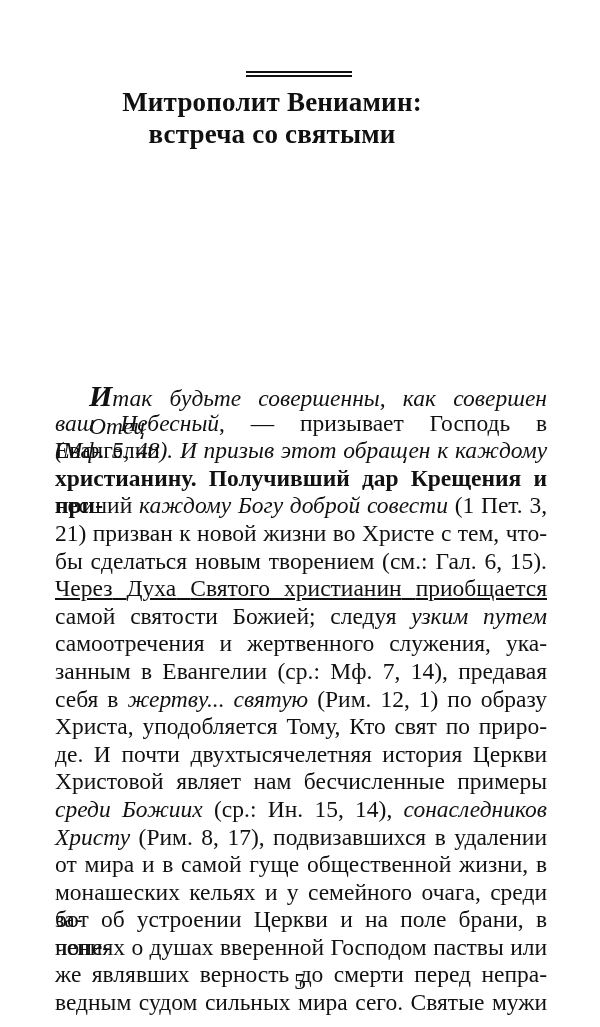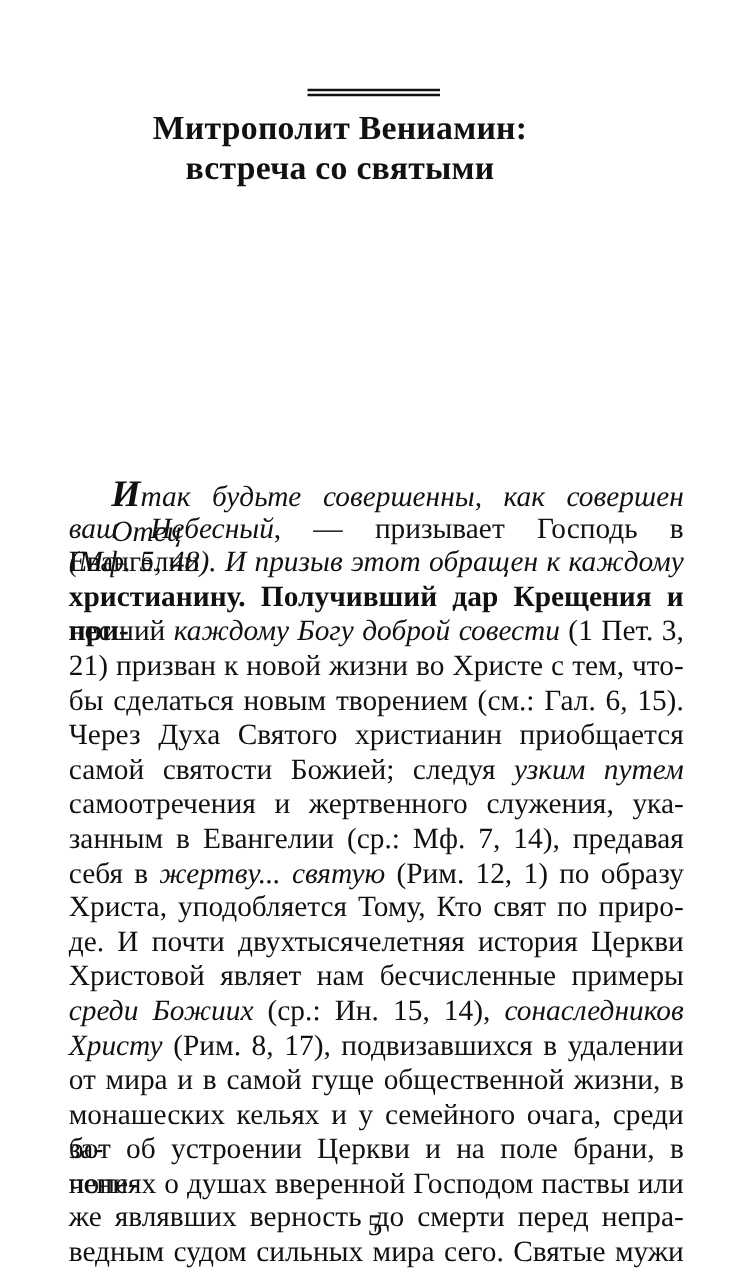--- a/index.html
+++ b/index.html
@@ -80,21 +80,21 @@
 </h1>
 
 <div class="body-text" id="body-text">
     <span class="line first" style="white-space: normal;"><span class="dropcap">И</span><span class="i">так</span> <span class="i">будьте</span> <span class="i">совершенны,</span> <span class="i">как</span> <span class="i">совершен</span> <span class="i">Отец</span></span>
     <span class="line" style="white-space: normal;"><span class="i">ваш</span> <span class="i">Небесный</span><span class="">,</span> <span class="">—</span> <span class="">призывает</span> <span class="">Господь</span> <span class="">в</span> <span class="">Евангелии</span></span>
     <span class="line" style="white-space: normal; font-style: italic;"><span class="">(Мф.</span> <span class="">5,</span> <span class="">48).</span> <span class="">И</span> <span class="">призыв</span> <span class="">этот</span> <span class="">обращен</span> <span class="">к</span> <span class="">каждому</span></span>
     <span class="line" style="white-space: normal; font-weight: bold;"><span class="">христианину.</span> <span class="">Получивший</span> <span class="">дар</span> <span class="">Крещения</span> <span class="">и</span> <span class="">при-</span></span>
     <span class="line" style="white-space: normal;"><span class="">несший</span> <span class="i">каждому</span> <span class="i">Богу</span> <span class="i">доброй</span> <span class="i">совести</span> <span class="">(1</span> <span class="">Пет.</span> <span class="">3,</span></span>
     <span class="line" style="white-space: normal;"><span class="">21)</span> <span class="">призван</span> <span class="">к</span> <span class="">новой</span> <span class="">жизни</span> <span class="">во</span> <span class="">Христе</span> <span class="">с</span> <span class="">тем,</span> <span class="">что-</span></span>
     <span class="line" style="white-space: normal;"><span class="">бы</span> <span class="">сделаться</span> <span class="">новым</span> <span class="">творением</span> <span class="">(см.:</span> <span class="">Гал.</span> <span class="">6,</span> <span class="">15).</span></span>
-    <span class="line" style="white-space: normal;"><span class="">Через</span> <span class="">Духа</span> <span class="">Святого</span> <span class="">христианин</span> <span class="">приобщается</span></span>
+    <span class="line" style="white-space: normal; text-decoration: underline;"><span class="">Через</span> <span class="">Духа</span> <span class="">Святого</span> <span class="">христианин</span> <span class="">приобщается</span></span>
     <span class="line" style="white-space: normal;"><span class="">самой</span> <span class="">святости</span> <span class="">Божией;</span> <span class="">следуя</span> <span class="i">узким</span> <span class="i">путем</span></span>
     <span class="line" style="white-space: normal;"><span class="">самоотречения</span> <span class="">и</span> <span class="">жертвенного</span> <span class="">служения,</span> <span class="">ука-</span></span>
     <span class="line" style="white-space: normal;"><span class="">занным</span> <span class="">в</span> <span class="">Евангелии</span> <span class="">(ср.:</span> <span class="">Мф.</span> <span class="">7,</span> <span class="">14),</span> <span class="">предавая</span></span>
     <span class="line" style="white-space: normal;"><span class="">себя</span> <span class="">в</span> <span class="i">жертву...</span> <span class="i">святую</span> <span class="">(Рим.</span> <span class="">12,</span> <span class="">1)</span> <span class="">по</span> <span class="">образу</span></span>
     <span class="line" style="white-space: normal;"><span class="">Христа,</span> <span class="">уподобляется</span> <span class="">Тому,</span> <span class="">Кто</span> <span class="">свят</span> <span class="">по</span> <span class="">приро-</span></span>
     <span class="line" style="white-space: normal;"><span class="">де.</span> <span class="">И</span> <span class="">почти</span> <span class="">двухтысячелетняя</span> <span class="">история</span> <span class="">Церкви</span></span>
     <span class="line" style="white-space: normal;"><span class="">Христовой</span> <span class="">являет</span> <span class="">нам</span> <span class="">бесчисленные</span> <span class="">примеры</span></span>
     <span class="line" style="white-space: normal;"><span class="i">среди</span> <span class="i">Божиих</span> <span class="">(ср.:</span> <span class="">Ин.</span> <span class="">15,</span> <span class="">14),</span> <span class="i">сонаследников</span></span>
     <span class="line" style="white-space: normal;"><span class="i">Христу</span> <span class="">(Рим.</span> <span class="">8,</span> <span class="">17),</span> <span class="">подвизавшихся</span> <span class="">в</span> <span class="">удалении</span></span>
     <span class="line" style="white-space: normal;"><span class="">от</span> <span class="">мира</span> <span class="">и</span> <span class="">в</span> <span class="">самой</span> <span class="">гуще</span> <span class="">общественной</span> <span class="">жизни,</span> <span class="">в</span></span>

